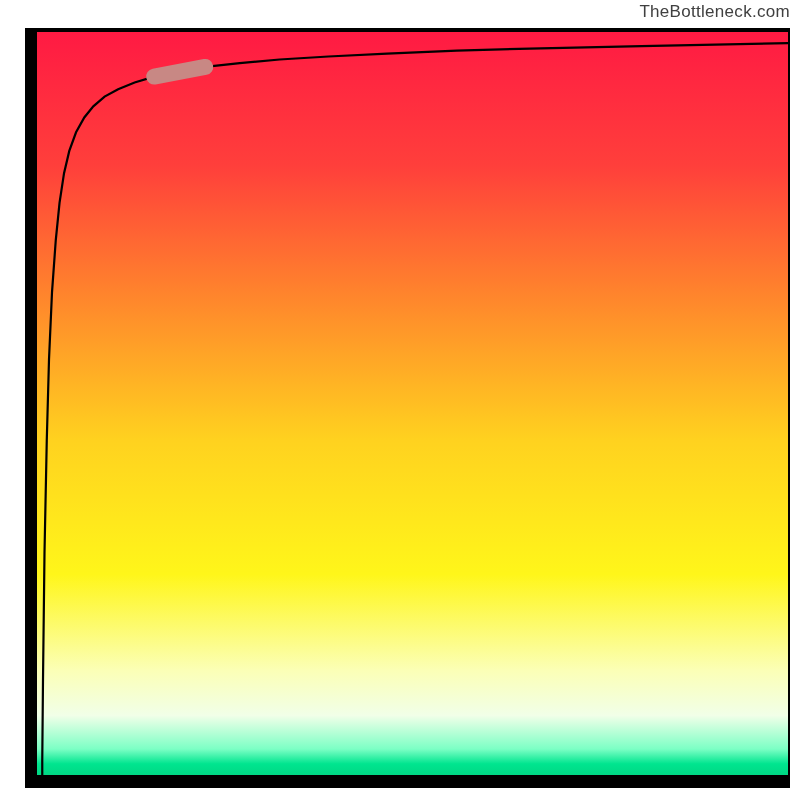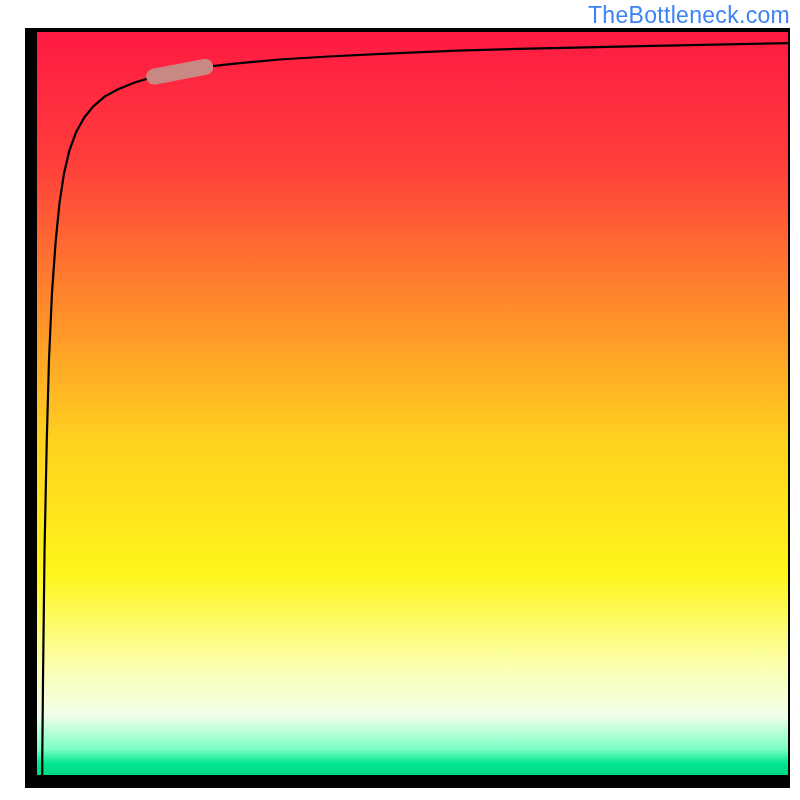--- a/index.html
+++ b/index.html
@@ -13,22 +13,22 @@
   }
   .stage {
     position: relative;
     width: 800px;
     height: 800px;
   }
   .watermark {
     position: absolute;
     top: 2px;
     right: 10px;
-    font-size: 23px;
-    color: #3b82f6;
+    font-size: 17px;
+    color: #404040;
     font-weight: 400;
     letter-spacing: 0.3px;
     z-index: 50;
   }
   svg.plot {
     position: absolute;
     left: 0;
     top: 0;
     width: 800px;
     height: 800px;

